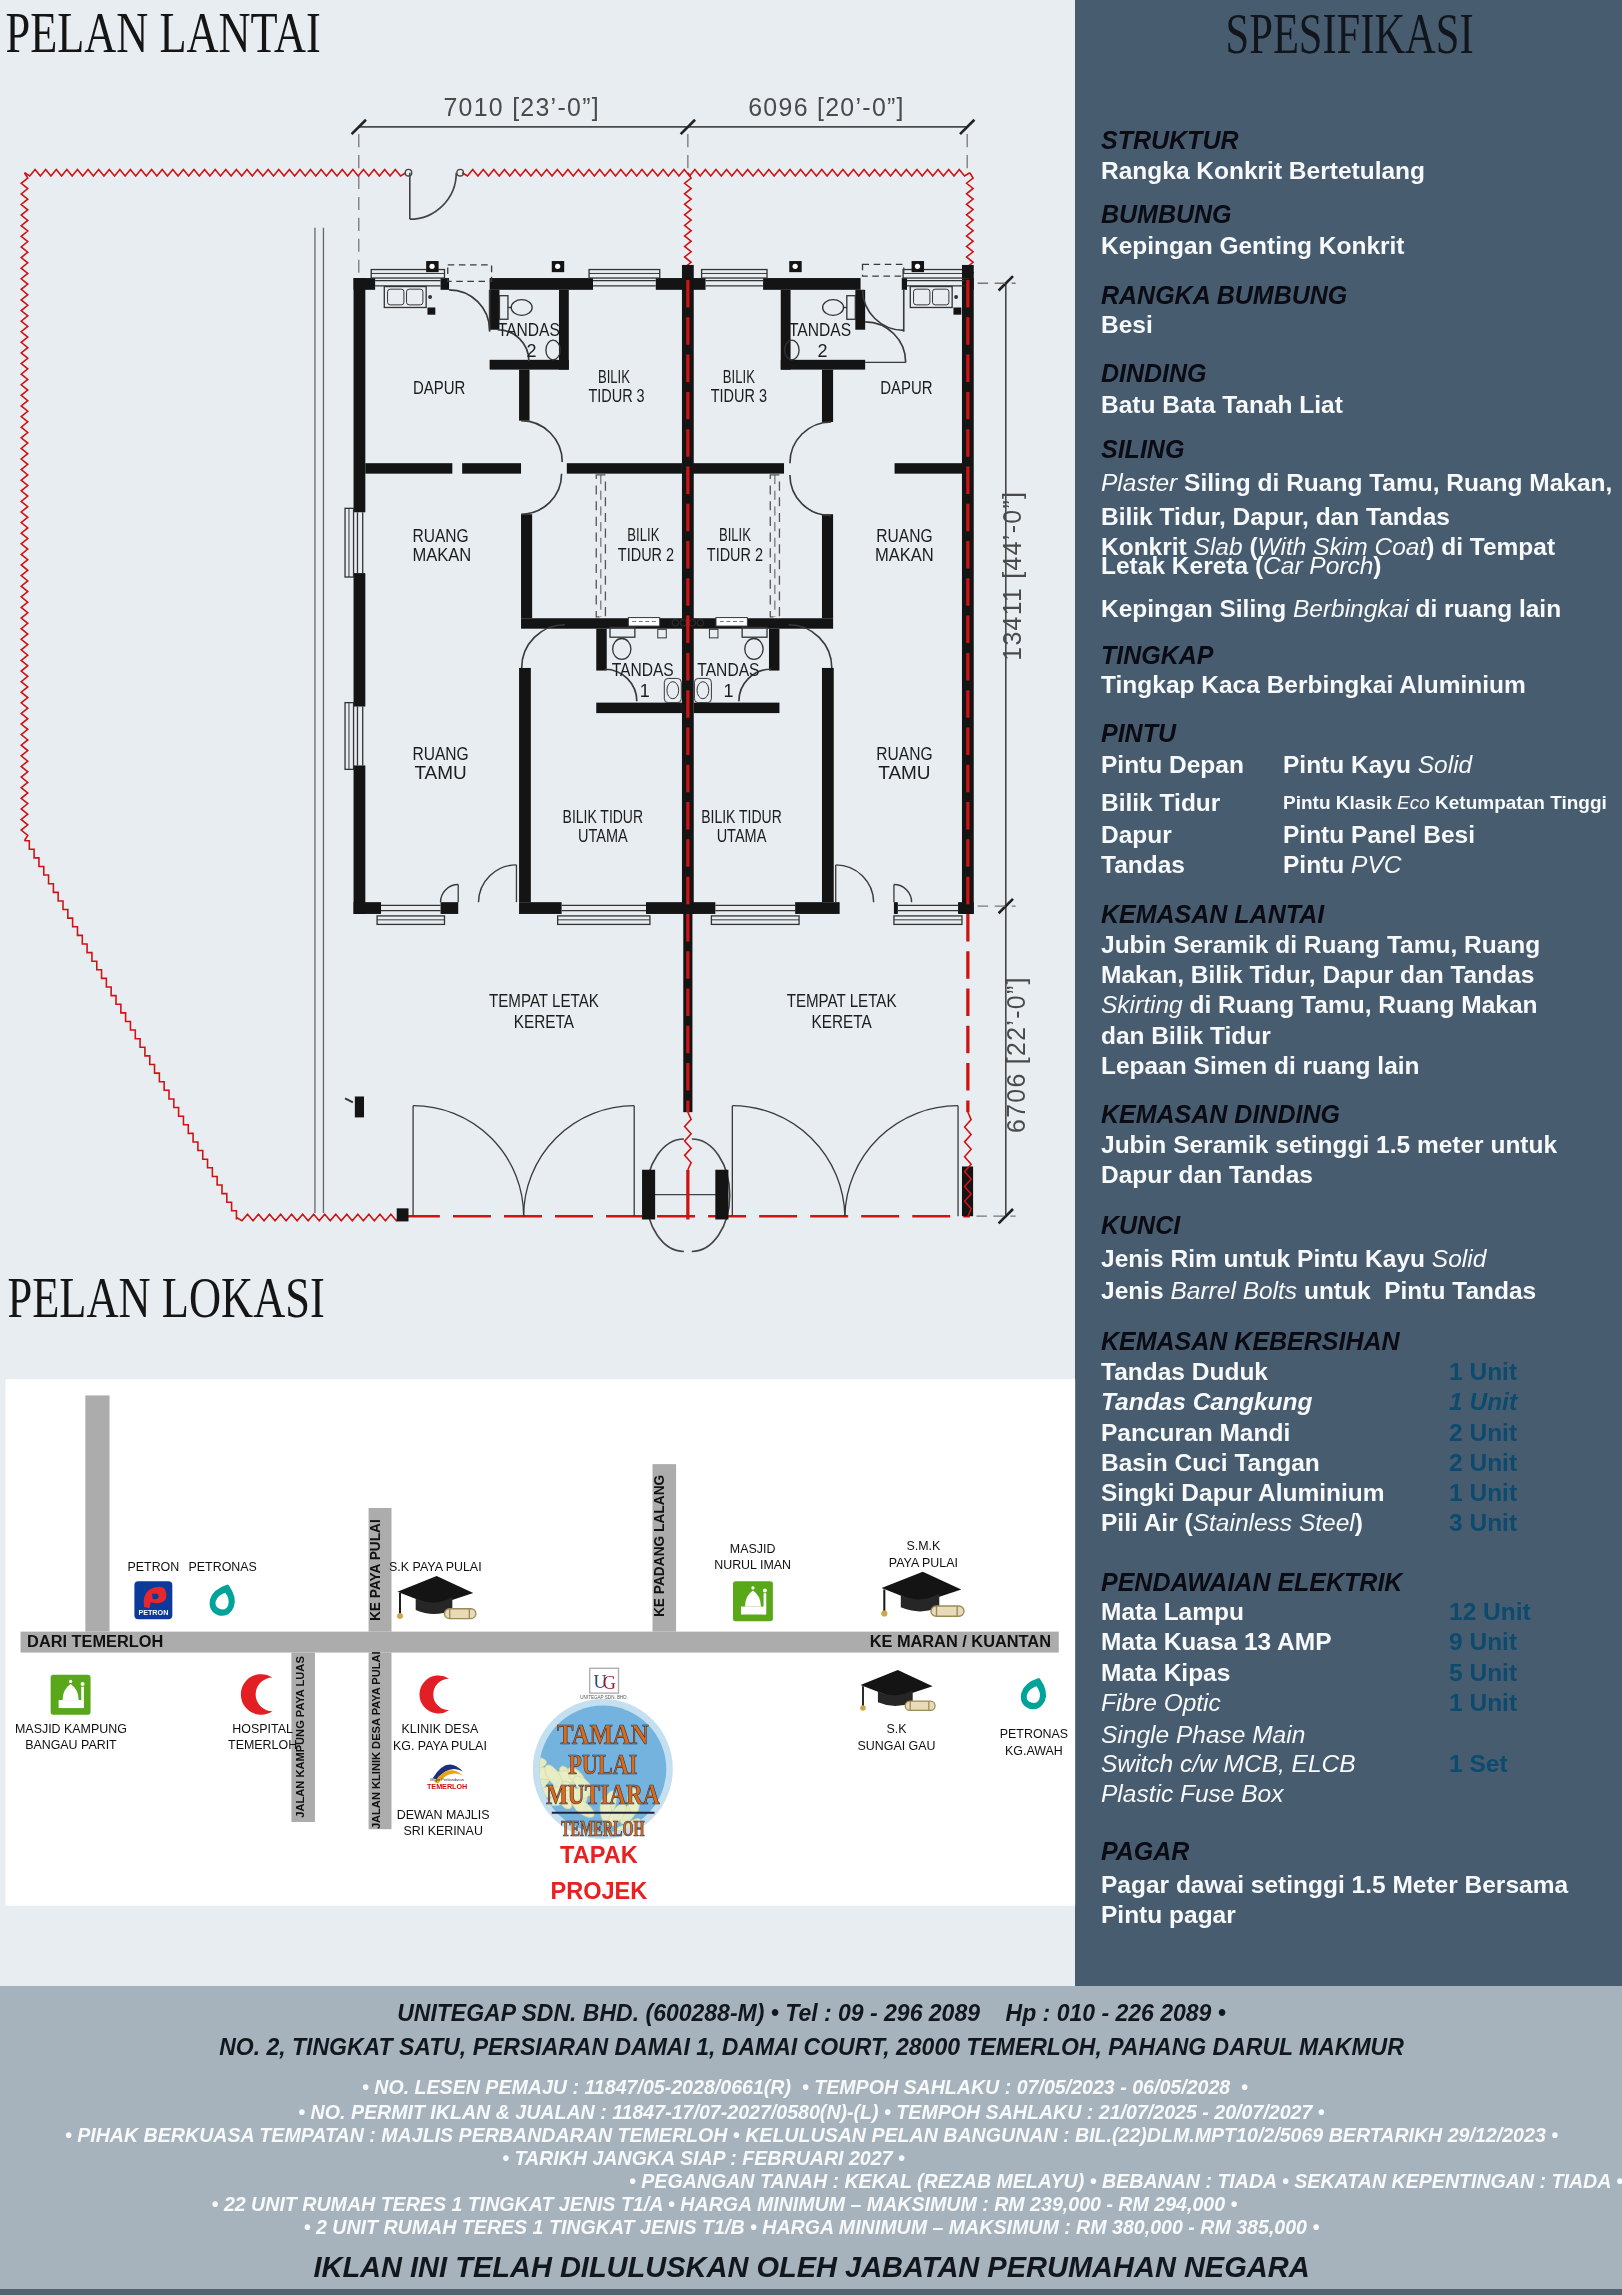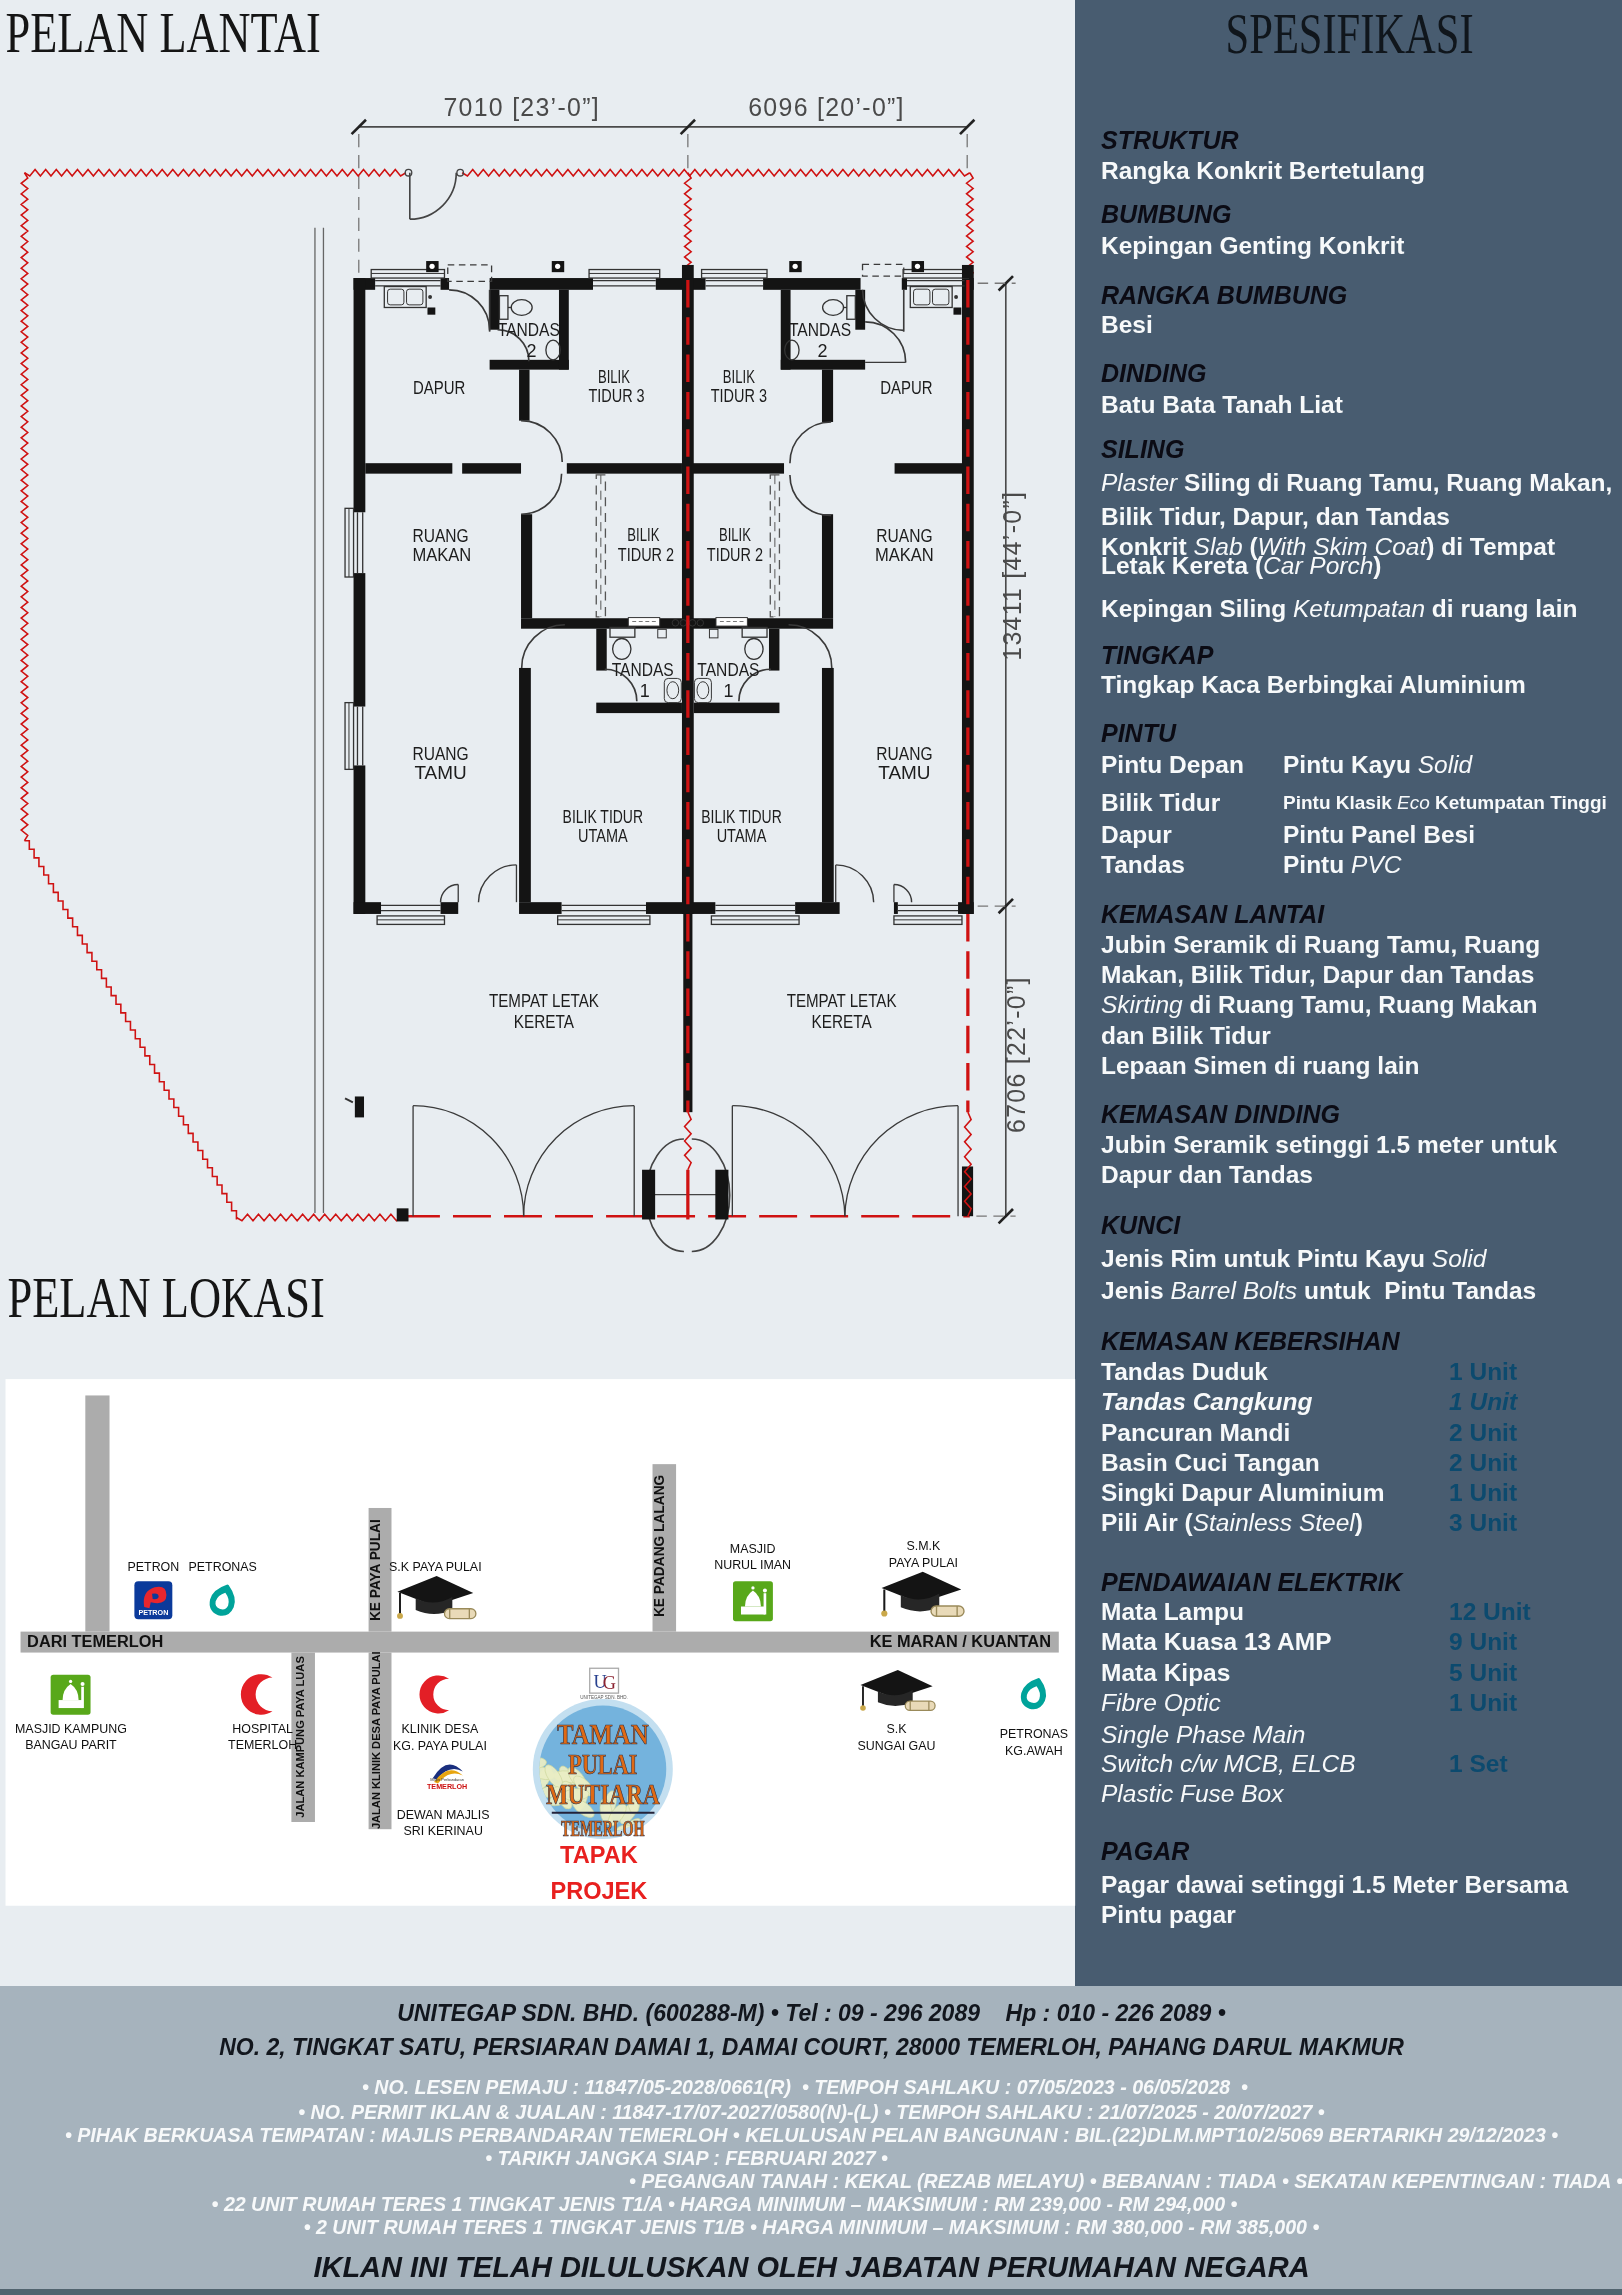--- a/index.html
+++ b/index.html
@@ -406,21 +406,21 @@
 <div class="sb" style="top:232px">Kepingan Genting Konkrit</div>
 <div class="sh" style="top:281px">RANGKA BUMBUNG</div>
 <div class="sb" style="top:311px">Besi</div>
 <div class="sh" style="top:359px">DINDING</div>
 <div class="sb" style="top:391px">Batu Bata Tanah Liat</div>
 <div class="sh" style="top:435px">SILING</div>
 <div class="sb" style="top:469px"><i><span style="font-weight:normal">Plaster</span></i> Siling di Ruang Tamu, Ruang Makan,</div>
 <div class="sb" style="top:503px">Bilik Tidur, Dapur, dan Tandas</div>
 <div class="sb" style="top:533px">Konkrit <i><span style="font-weight:normal">Slab</span></i> <b>(</b><i><span style="font-weight:normal">With Skim Coat</span></i><b>)</b> di Tempat</div>
 <div class="sb" style="top:552px">Letak Kereta <b>(</b><i><span style="font-weight:normal">Car Porch</span></i><b>)</b></div>
-<div class="sb" style="top:595px">Kepingan Siling <i><span style="font-weight:normal">Ketumpatan</span></i> di ruang lain</div>
+<div class="sb" style="top:595px">Kepingan Siling <i><span style="font-weight:normal">Berbingkai</span></i> di ruang lain</div>
 <div class="sh" style="top:641px">TINGKAP</div>
 <div class="sb" style="top:671px">Tingkap Kaca Berbingkai Aluminium</div>
 <div class="sh" style="top:719px">PINTU</div>
 <div class="sb" style="top:751px">Pintu Depan</div>
 <div class="sb" style="top:789px">Bilik Tidur</div>
 <div class="sb" style="top:821px">Dapur</div>
 <div class="sb" style="top:851px">Tandas</div>
 <div class="sb" style="top:751px;left:1283px">Pintu Kayu <i><span style="font-weight:normal">Solid</span></i></div>
 <div class="sb" style="top:792px;left:1283px;font-size:19px">Pintu Klasik <i><span style="font-weight:normal">Eco</span></i> Ketumpatan Tinggi</div>
 <div class="sb" style="top:821px;left:1283px">Pintu Panel Besi</div>
@@ -464,18 +464,18 @@
 <div class="su" style="top:1750px;">1 Set</div>
 <div class="sb" style="top:1780px"><i><span style="font-weight:normal">Plastic Fuse Box</span></i></div>
 <div class="sh" style="top:1837px">PAGAR</div>
 <div class="sb" style="top:1871px">Pagar dawai setinggi 1.5 Meter Bersama</div>
 <div class="sb" style="top:1901px">Pintu pagar</div>
 <div style="position:absolute;left:0;width:1623px;top:2013px;text-align:center;font-size:23px;color:#12161d;font-weight:bold;font-style:italic;transform:translateY(-50%);white-space:nowrap">UNITEGAP SDN. BHD. (600288-M) • Tel : 09 - 296 2089&nbsp;&nbsp;&nbsp;&nbsp;Hp : 010 - 226 2089 •</div>
 <div style="position:absolute;left:0;width:1623px;top:2047px;text-align:center;font-size:23px;color:#12161d;font-weight:bold;font-style:italic;transform:translateY(-50%);white-space:nowrap">NO. 2, TINGKAT SATU, PERSIARAN DAMAI 1, DAMAI COURT, 28000 TEMERLOH, PAHANG DARUL MAKMUR</div>
 <div style="position:absolute;left:0;width:1610px;top:2087px;text-align:center;font-size:19.6px;color:#f7f9fa;font-weight:bold;font-style:italic;transform:translateY(-50%);white-space:nowrap">• NO. LESEN PEMAJU : 11847/05-2028/0661(R) &nbsp;• TEMPOH SAHLAKU : 07/05/2023 - 06/05/2028 &nbsp;•</div>
 <div style="position:absolute;left:0;width:1623px;top:2112px;text-align:center;font-size:19.6px;color:#f7f9fa;font-weight:bold;font-style:italic;transform:translateY(-50%);white-space:nowrap">• NO. PERMIT IKLAN &amp; JUALAN : 11847-17/07-2027/0580(N)-(L) • TEMPOH SAHLAKU : 21/07/2025 - 20/07/2027 •</div>
 <div style="position:absolute;left:0;width:1623px;top:2135px;text-align:center;font-size:19.6px;color:#f7f9fa;font-weight:bold;font-style:italic;transform:translateY(-50%);white-space:nowrap">• PIHAK BERKUASA TEMPATAN : MAJLIS PERBANDARAN TEMERLOH • KELULUSAN PELAN BANGUNAN : BIL.(22)DLM.MPT10/2/5069 BERTARIKH 29/12/2023 •</div>
-<div style="position:absolute;left:0;width:1373px;top:2158px;text-align:center;font-size:19.6px;color:#f7f9fa;font-weight:bold;font-style:italic;transform:translateY(-50%);white-space:nowrap">• TARIKH JANGKA SIAP : FEBRUARI 2027 •</div>
+<div style="position:absolute;left:17px;width:1373px;top:2158px;text-align:center;font-size:19.6px;color:#f7f9fa;font-weight:bold;font-style:italic;transform:translateY(-50%);white-space:nowrap">• TARIKH JANGKA SIAP : FEBRUARI 2027 •</div>
 <div style="position:absolute;left:0;width:1623px;top:2181px;text-align:right;font-size:19.6px;color:#f7f9fa;font-weight:bold;font-style:italic;transform:translateY(-50%);white-space:nowrap">• PEGANGAN TANAH : KEKAL (REZAB MELAYU) • BEBANAN : TIADA • SEKATAN KEPENTINGAN : TIADA •</div>
 <div style="position:absolute;left:0;width:1449px;top:2204px;text-align:center;font-size:19.6px;color:#f7f9fa;font-weight:bold;font-style:italic;transform:translateY(-50%);white-space:nowrap">• 22 UNIT RUMAH TERES 1 TINGKAT JENIS T1/A • HARGA MINIMUM – MAKSIMUM : RM 239,000 - RM 294,000 •</div>
 <div style="position:absolute;left:0;width:1623px;top:2227px;text-align:center;font-size:19.6px;color:#f7f9fa;font-weight:bold;font-style:italic;transform:translateY(-50%);white-space:nowrap">• 2 UNIT RUMAH TERES 1 TINGKAT JENIS T1/B • HARGA MINIMUM – MAKSIMUM : RM 380,000 - RM 385,000 •</div>
 <div style="position:absolute;left:0;width:1623px;top:2267px;text-align:center;font-size:29px;color:#12161d;font-weight:bold;font-style:italic;transform:translateY(-50%);white-space:nowrap">IKLAN INI TELAH DILULUSKAN OLEH JABATAN PERUMAHAN NEGARA</div>
 
 
 </body></html>

